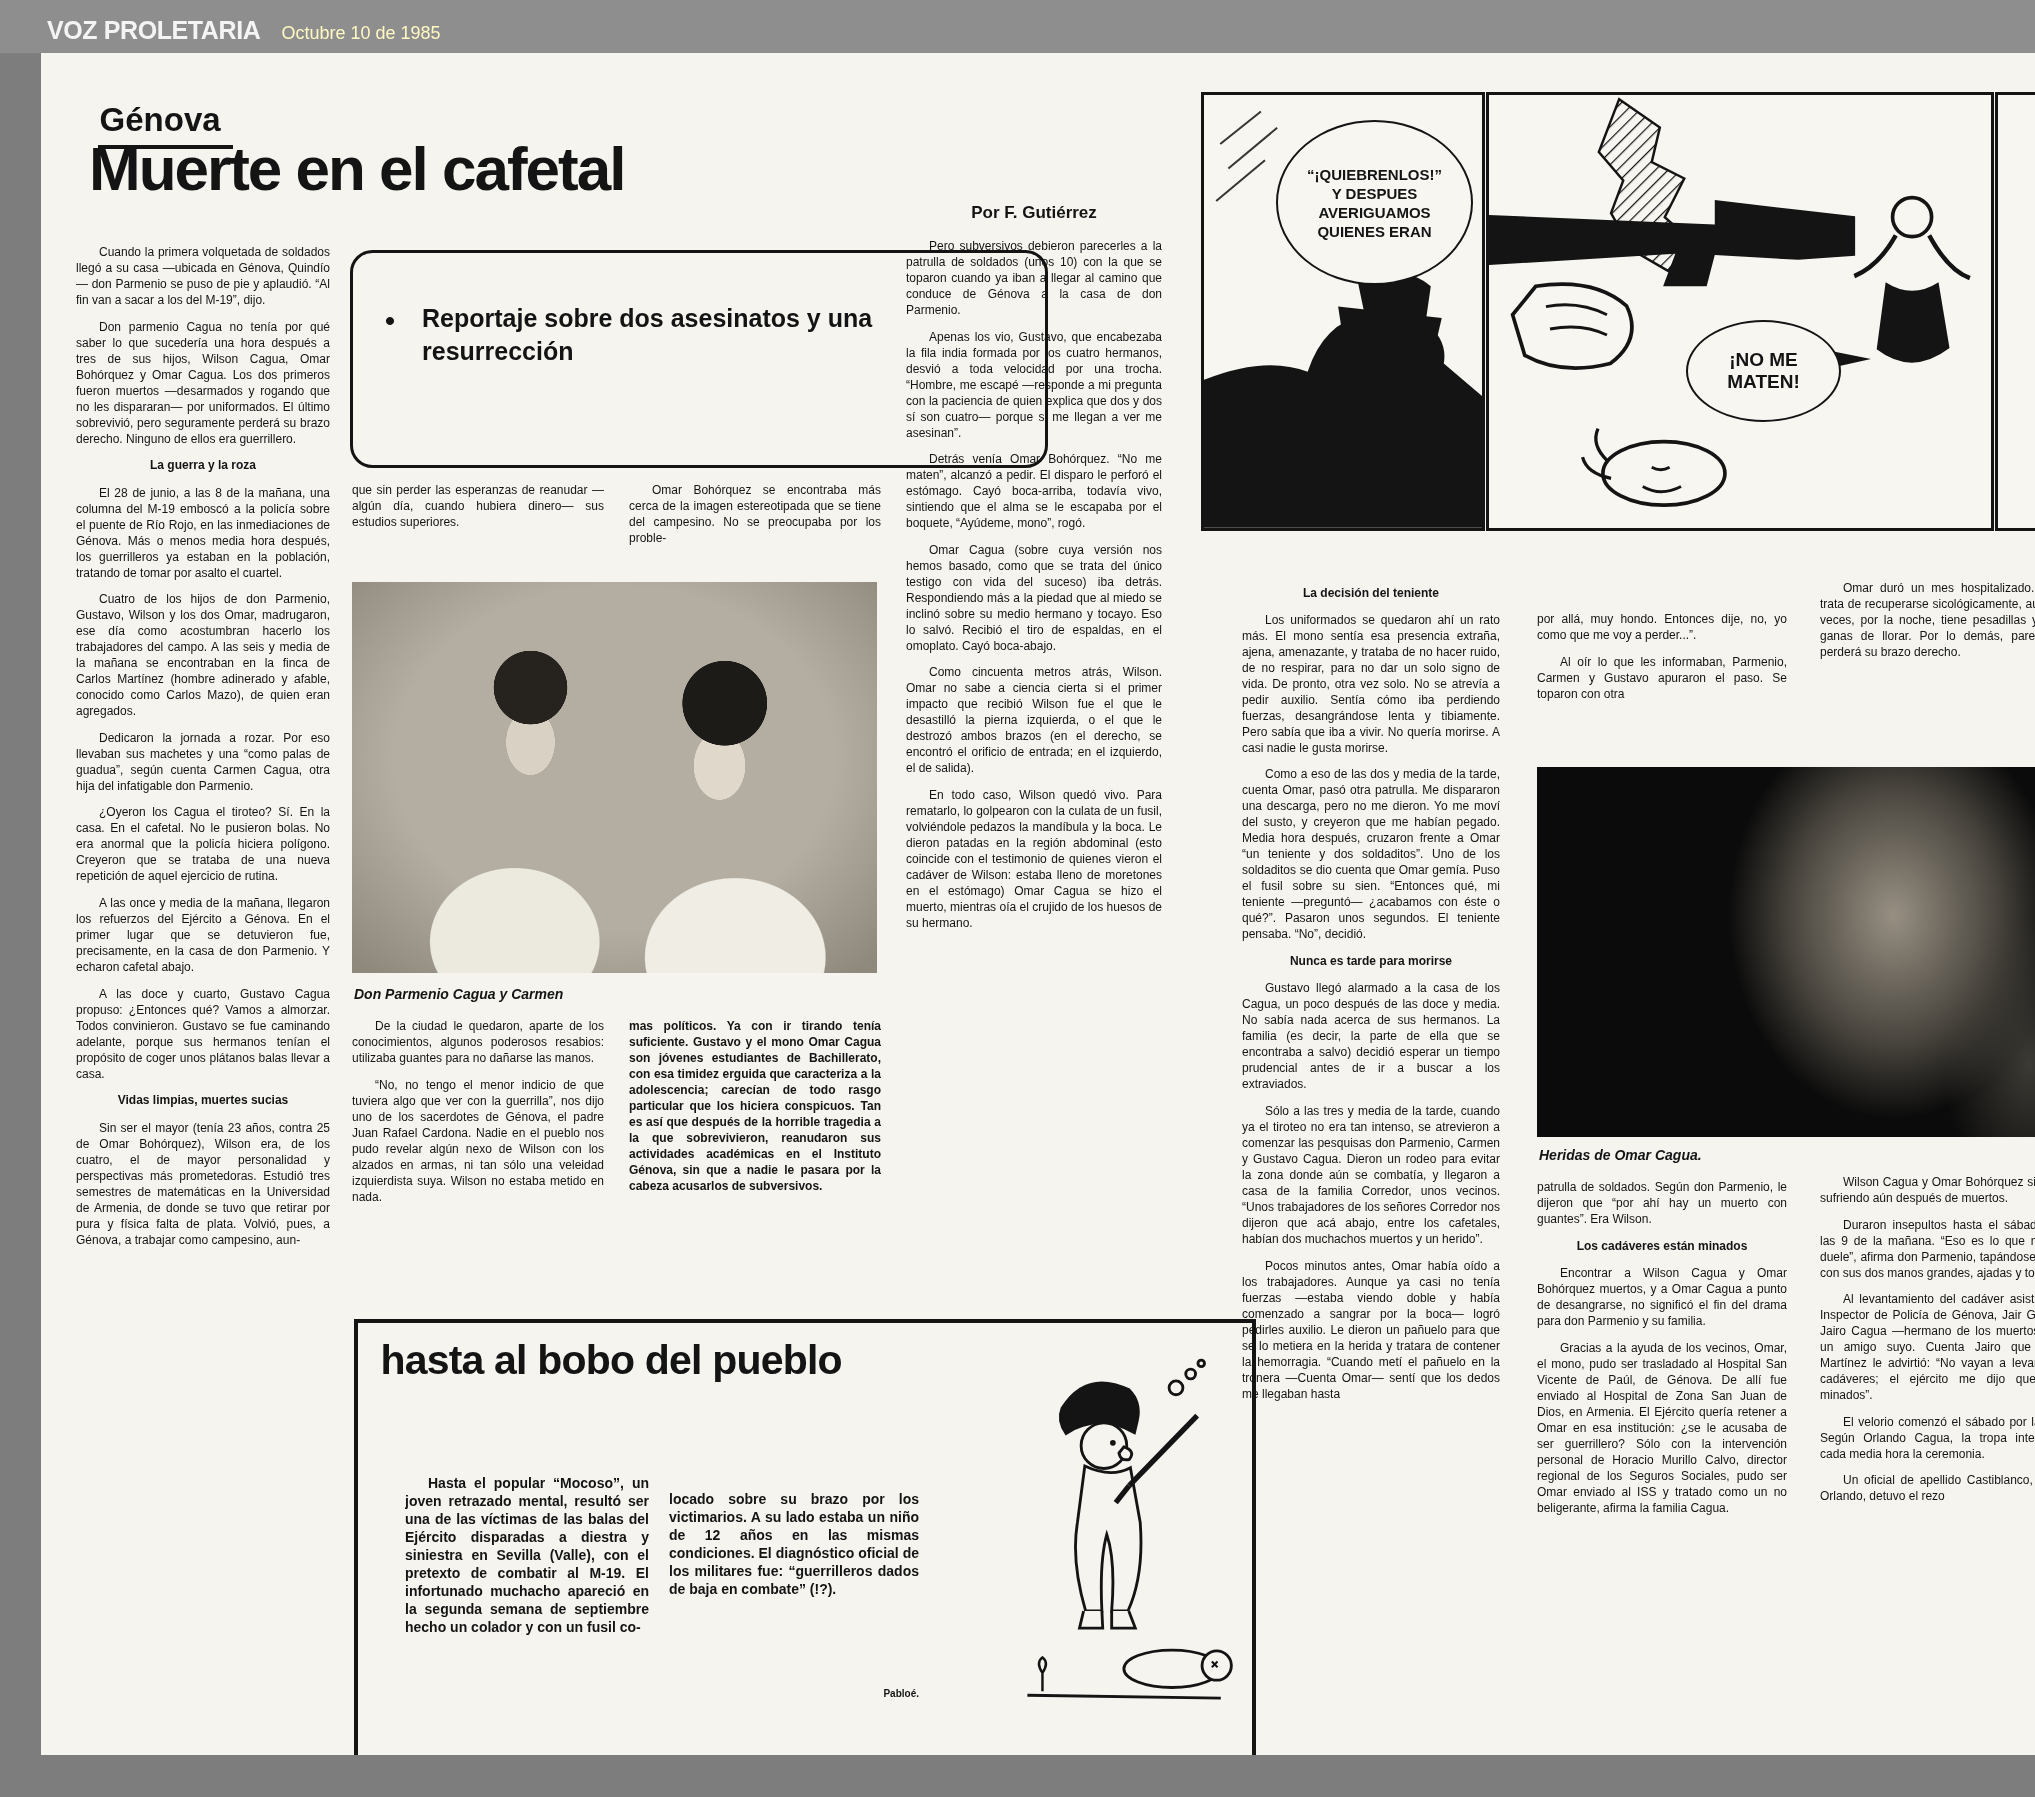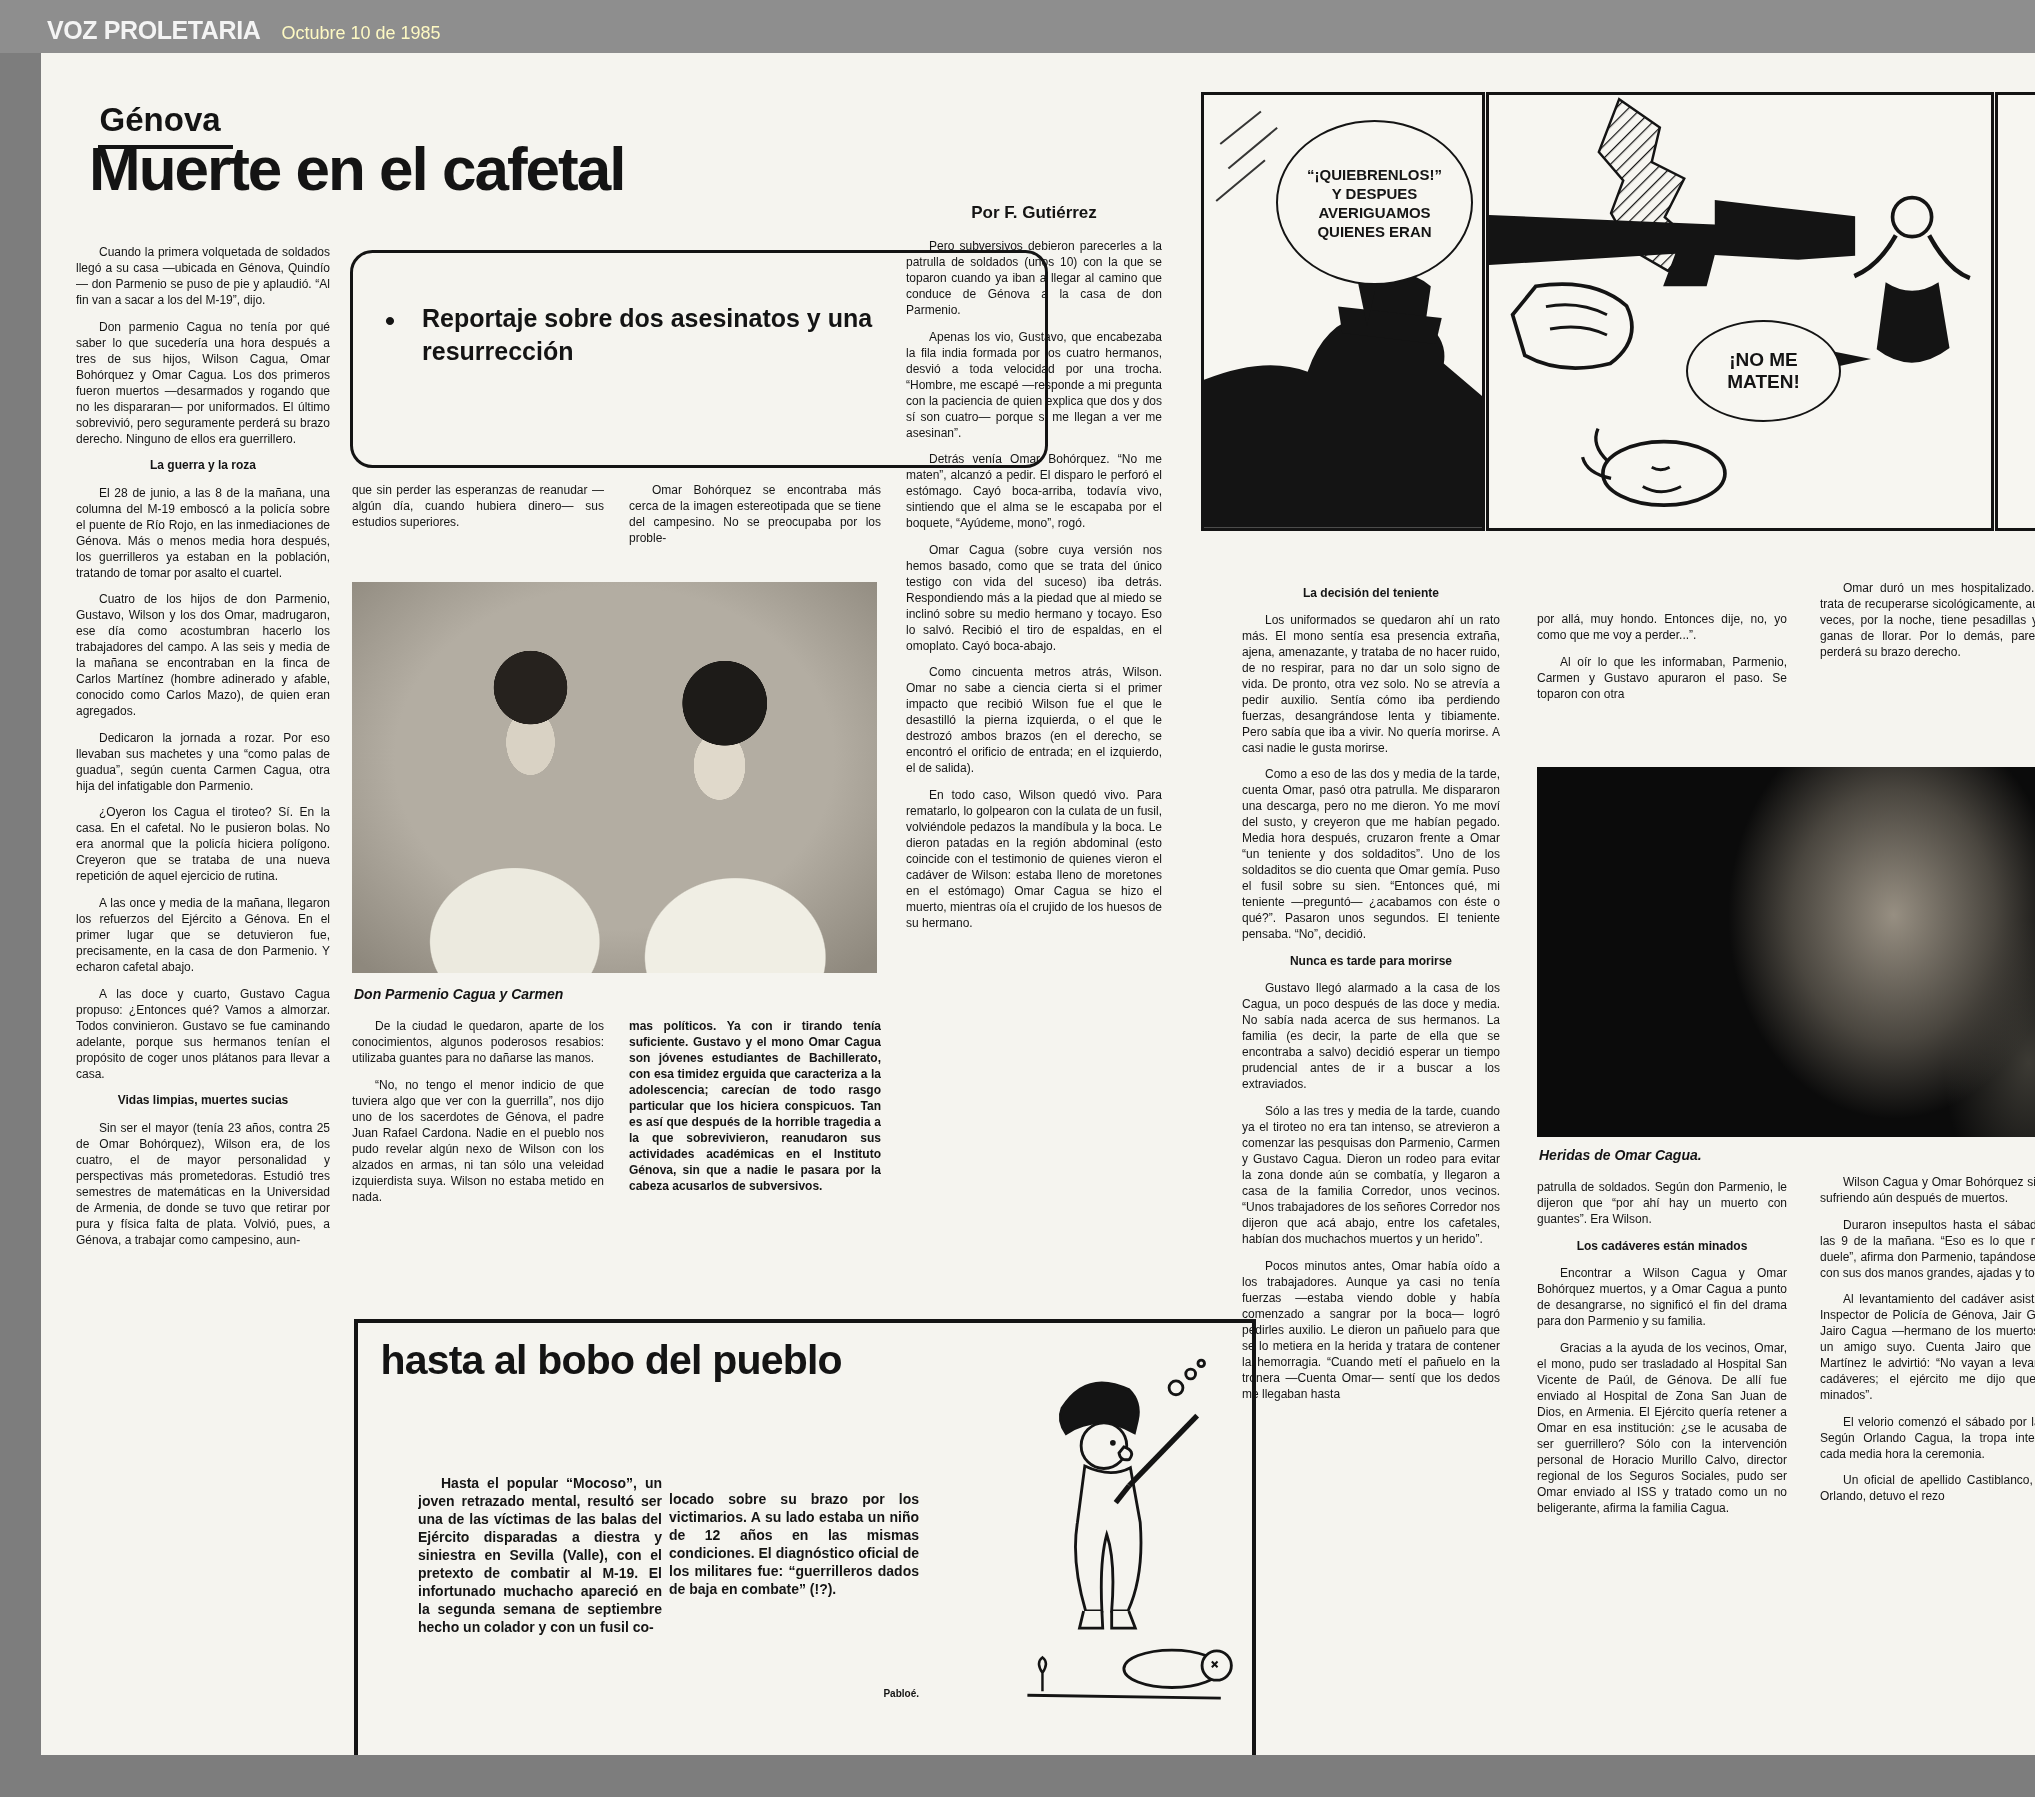--- a/index.html
+++ b/index.html
@@ -109,21 +109,21 @@
 
   <div class="textcol clip" style="left:35px;top:191px;width:254px;height:1465px;">
       <p class="para">Cuando la primera volquetada de soldados llegó a su casa —ubicada en Génova, Quindío— don Parmenio se puso de pie y aplaudió. “Al fin van a sacar a los del M-19”, dijo.</p>
       <p class="para">Don parmenio Cagua no tenía por qué saber lo que sucedería una hora después a tres de sus hijos, Wilson Cagua, Omar Bohórquez y Omar Cagua. Los dos primeros fueron muertos —desarmados y rogando que no les dispararan— por uniformados. El último sobrevivió, pero seguramente perderá su brazo derecho. Ninguno de ellos era guerrillero.</p>
       <p class="subhead">La guerra y la roza</p>
       <p class="para">El 28 de junio, a las 8 de la mañana, una columna del M-19 emboscó a la policía sobre el puente de Río Rojo, en las inmediaciones de Génova. Más o menos media hora después, los guerrilleros ya estaban en la población, tratando de tomar por asalto el cuartel.</p>
       <p class="para">Cuatro de los hijos de don Parmenio, Gustavo, Wilson y los dos Omar, madrugaron, ese día como acostumbran hacerlo los trabajadores del campo. A las seis y media de la mañana se encontraban en la finca de Carlos Martínez (hombre adinerado y afable, conocido como Carlos Mazo), de quien eran agregados.</p>
       <p class="para">Dedicaron la jornada a rozar. Por eso llevaban sus machetes y una “como palas de guadua”, según cuenta Carmen Cagua, otra hija del infatigable don Parmenio.</p>
       <p class="para">¿Oyeron los Cagua el tiroteo? Sí. En la casa. En el cafetal. No le pusieron bolas. No era anormal que la policía hiciera polígono. Creyeron que se trataba de una nueva repetición de aquel ejercicio de rutina.</p>
       <p class="para">A las once y media de la mañana, llegaron los refuerzos del Ejército a Génova. En el primer lugar que se detuvieron fue, precisamente, en la casa de don Parmenio. Y echaron cafetal abajo.</p>
-      <p class="para">A las doce y cuarto, Gustavo Cagua propuso: ¿Entonces qué? Vamos a almorzar. Todos convinieron. Gustavo se fue caminando adelante, porque sus hermanos tenían el propósito de coger unos plátanos para llevar a casa.</p>
+      <p class="para">A las doce y cuarto, Gustavo Cagua propuso: ¿Entonces qué? Vamos a almorzar. Todos convinieron. Gustavo se fue caminando adelante, porque sus hermanos tenían el propósito de coger unos plátanos balas llevar a casa.</p>
       <p class="subhead">Vidas limpias, muertes sucias</p>
       <p class="para">Sin ser el mayor (tenía 23 años, contra 25 de Omar Bohórquez), Wilson era, de los cuatro, el de mayor personalidad y perspectivas más prometedoras. Estudió tres semestres de matemáticas en la Universidad de Armenia, de donde se tuvo que retirar por pura y física falta de plata. Volvió, pues, a Génova, a trabajar como campesino, aun-</p>
     </div>
   <div class="textcol" style="left:311px;top:429px;width:252px;">
       <p class="para noindent">que sin perder las esperanzas de reanudar —algún día, cuando hubiera dinero— sus estudios superiores.</p>
     </div>
   <div class="textcol" style="left:588px;top:429px;width:252px;">
       <p class="para">Omar Bohórquez se encontraba más cerca de la imagen estereotipada que se tiene del campesino. No se preocupaba por los proble-</p>
     </div>
 
@@ -143,21 +143,21 @@
       <p class="para">Detrás venía Omar Bohórquez. “No me maten”, alcanzó a pedir. El disparo le perforó el estómago. Cayó boca-arriba, todavía vivo, sintiendo que el alma se le escapaba por el boquete, “Ayúdeme, mono”, rogó.</p>
       <p class="para">Omar Cagua (sobre cuya versión nos hemos basado, como que se trata del único testigo con vida del suceso) iba detrás. Respondiendo más a la piedad que al miedo se inclinó sobre su medio hermano y tocayo. Eso lo salvó. Recibió el tiro de espaldas, en el omoplato. Cayó boca-abajo.</p>
       <p class="para">Como cincuenta metros atrás, Wilson. Omar no sabe a ciencia cierta si el primer impacto que recibió Wilson fue el que le desastilló la pierna izquierda, o el que le destrozó ambos brazos (en el derecho, se encontró el orificio de entrada; en el izquierdo, el de salida).</p>
       <p class="para">En todo caso, Wilson quedó vivo. Para rematarlo, lo golpearon con la culata de un fusil, volviéndole pedazos la mandíbula y la boca. Le dieron patadas en la región abdominal (esto coincide con el testimonio de quienes vieron el cadáver de Wilson: estaba lleno de moretones en el estómago) Omar Cagua se hizo el muerto, mientras oía el crujido de los huesos de su hermano.</p>
     </div>
 
   <div class="mataron">
     <div class="title">
       <div>hasta al bobo del pueblo</div>
     </div>
-    <div class="bcol clip" style="left:60px;top:151px;width:244px;height:261px;">
+    <div class="bcol clip" style="left:47px;top:151px;width:244px;height:261px;">
         <p class="para">Hasta el popular “Mocoso”, un joven retrazado mental, resultó ser una de las víctimas de las balas del Ejército disparadas a diestra y siniestra en Sevilla (Valle), con el pretexto de combatir al M-19. El infortunado muchacho apareció en la segunda semana de septiembre hecho un colador y con un fusil co-</p>
       </div>
     <div class="bcol" style="left:311px;top:151px;width:250px;margin-top:16px;">
         <p class="para noindent">locado sobre su brazo por los victimarios. A su lado estaba un niño de 12 años en las mismas condiciones. El diagnóstico oficial de los militares fue: “guerrilleros dados de baja en combate” (!?).</p>
       </div>
     <div class="bcol sig" style="left:311px;top:358px;width:250px;">Pabloé.</div>
     <svg viewBox="0 0 560 940" style="position:absolute;left:647px;top:24.4px;width:228px;height:383px;">
       <g fill="none" stroke="#141414" stroke-width="7">
         <circle cx="420" cy="100" r="17"></circle>
         <circle cx="456" cy="66" r="12"></circle>

